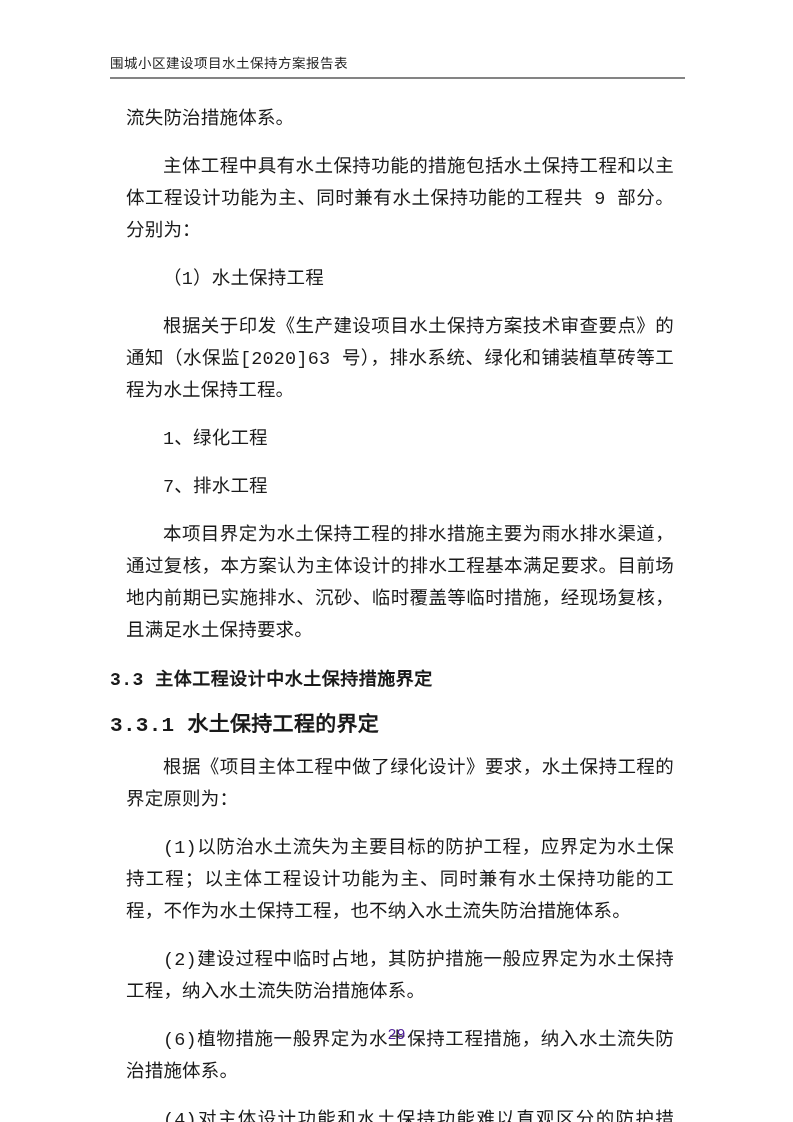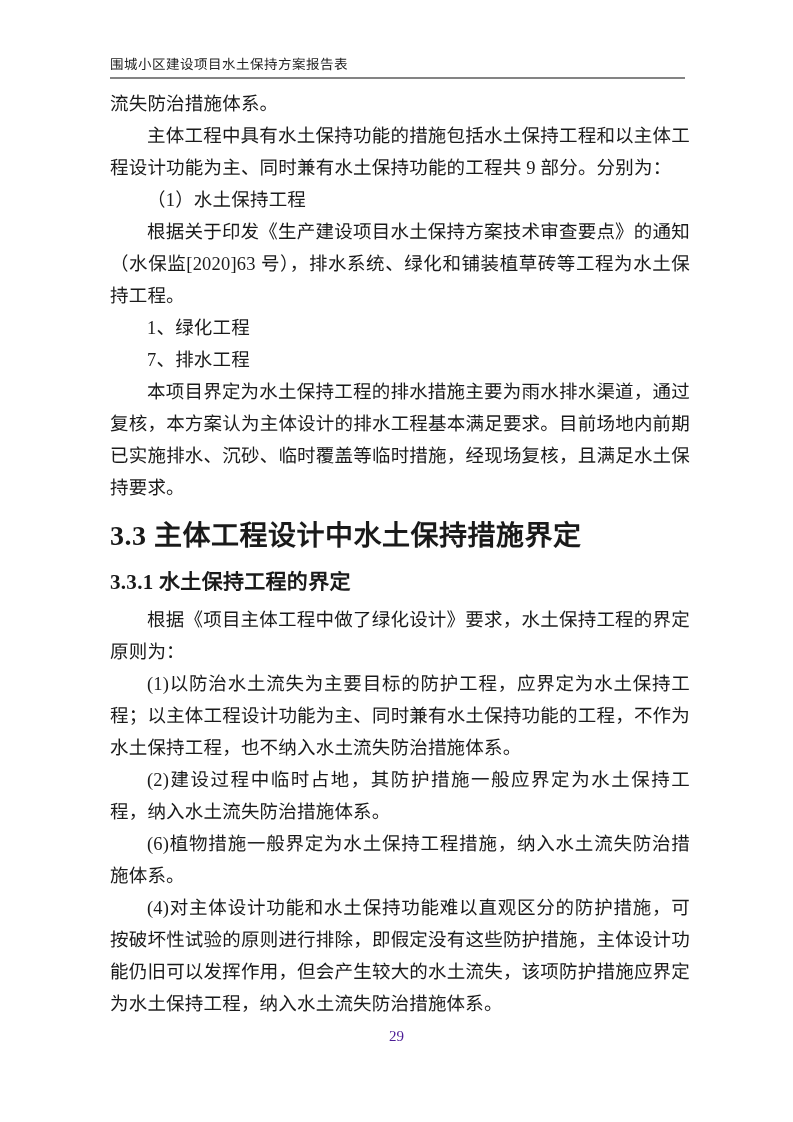--- a/index.html
+++ b/index.html
@@ -6,21 +6,21 @@
     margin: 0;
     padding: 0;
     background: #ffffff;
   }
   .page {
     position: relative;
     width: 793px;
     height: 1122px;
     background: #ffffff;
     color: #1a1a1a;
-    font-family: Liberation Serif, serif;
+    font-family: Liberation Mono, monospace;
     overflow: hidden;
   }
   
   .page-header {
     position: absolute;
     top: 56px;
     left: 110px;
     width: 575px;
   }
   .page-header .title {
@@ -35,32 +35,32 @@
     border-bottom: 2.5px solid #848484;
   }
   
   .doc-body {
     position: absolute;
     top: 88px;
     left: 110px;
     width: 580px;
   }
   .para {
-    margin: 0;
+    margin: 16px;
     font-size: 18.5px;
     line-height: 32px;
     text-align: justify;
     letter-spacing: 0.2px;
   }
   .para.indent {
     text-indent: 2em;
   }
   .h2 {
     margin: 17px 0 20px 0;
-    font-size: 28px;
+    font-size: 18px;
     line-height: 30px;
     font-weight: bold;
     letter-spacing: 0.5px;
   }
   .h3 {
     margin: 0 0 11px 0;
     font-size: 21px;
     line-height: 22px;
     font-weight: bold;
     letter-spacing: 0.3px;

